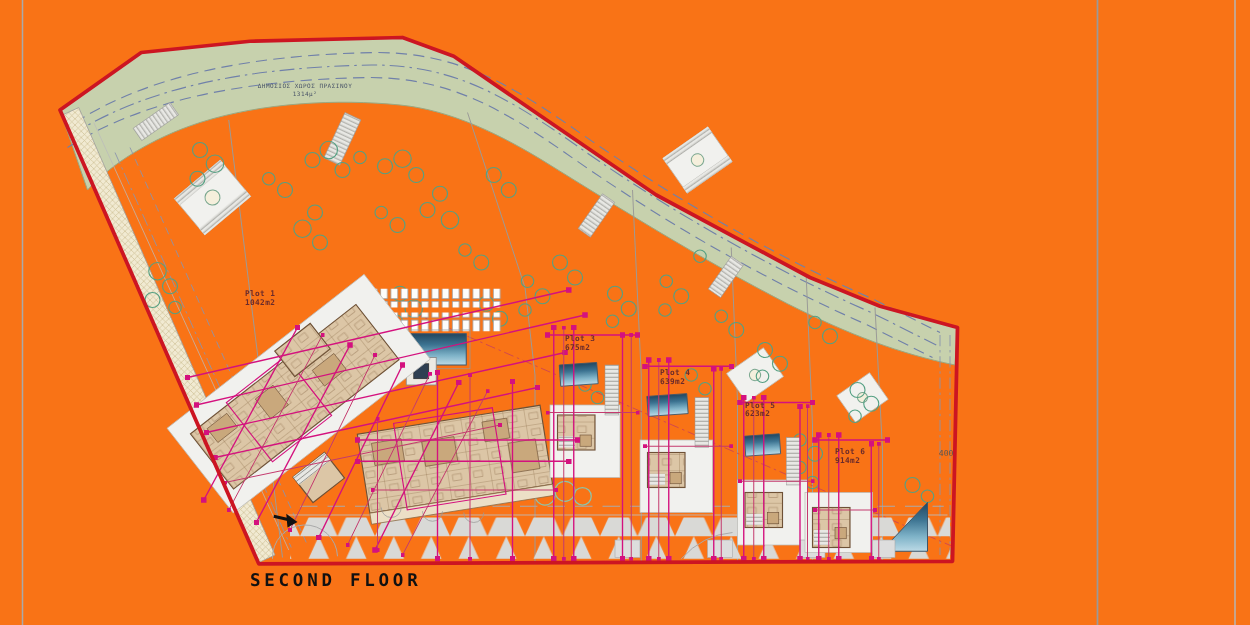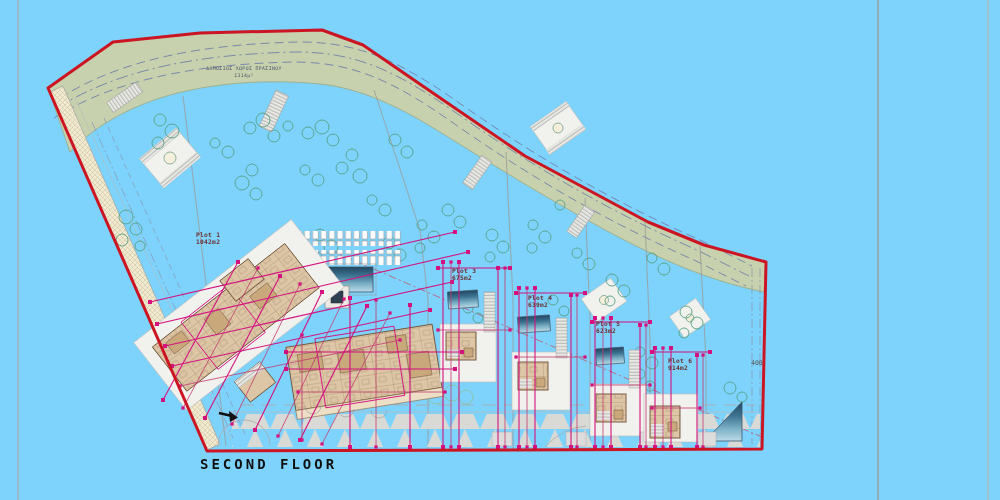--- a/index.html
+++ b/index.html
@@ -1,16 +1,16 @@
 <!DOCTYPE html>
 <html><head>
 <meta charset="utf-8">
 <style>
   html,body{margin:0;padding:0;background:#fff;}
-  .sheet{position:relative;width:1000px;height:500px;background:#7dd3fc;overflow:hidden;
+  .sheet{position:relative;width:1000px;height:500px;background:#f97316;overflow:hidden;
          font-family:"DejaVu Sans Mono","Liberation Mono",monospace;}
   svg{display:block}
   text{user-select:none}
   .greek-label{font-size:4.8px;fill:#4a5568;letter-spacing:.4px;font-family:"DejaVu Sans Mono",monospace;}
   .plot-label{font-size:6.2px;font-weight:bold;fill:#6b2b2b;letter-spacing:.3px;font-family:"DejaVu Sans Mono",monospace;}
   .road-num{font-size:6.5px;fill:#555;font-family:"DejaVu Sans Mono",monospace;}
   .floor-title{font-size:14px;font-weight:bold;fill:#111;letter-spacing:3px;font-family:"DejaVu Sans Mono","Liberation Mono",monospace;}
   .dim{stroke:#d4117e;stroke-width:1.1;}
   .dim2{stroke:#c43a6e;stroke-width:.8;}
   .bldg{fill:#dcc6a6;stroke:#6e5136;stroke-width:.9;}

